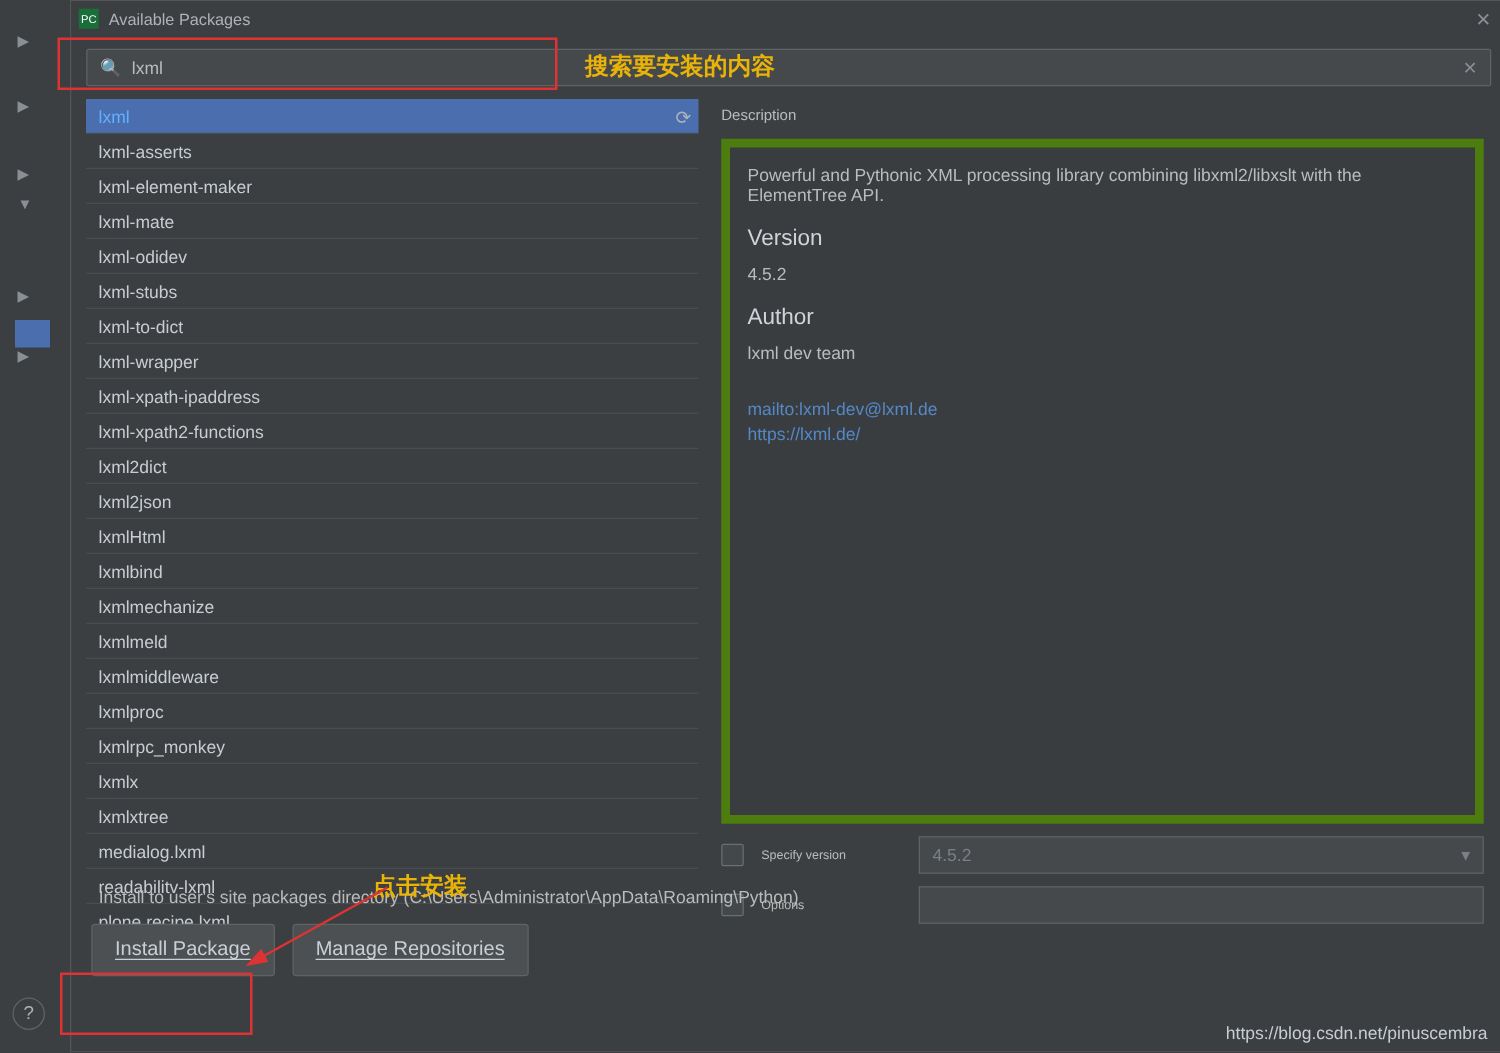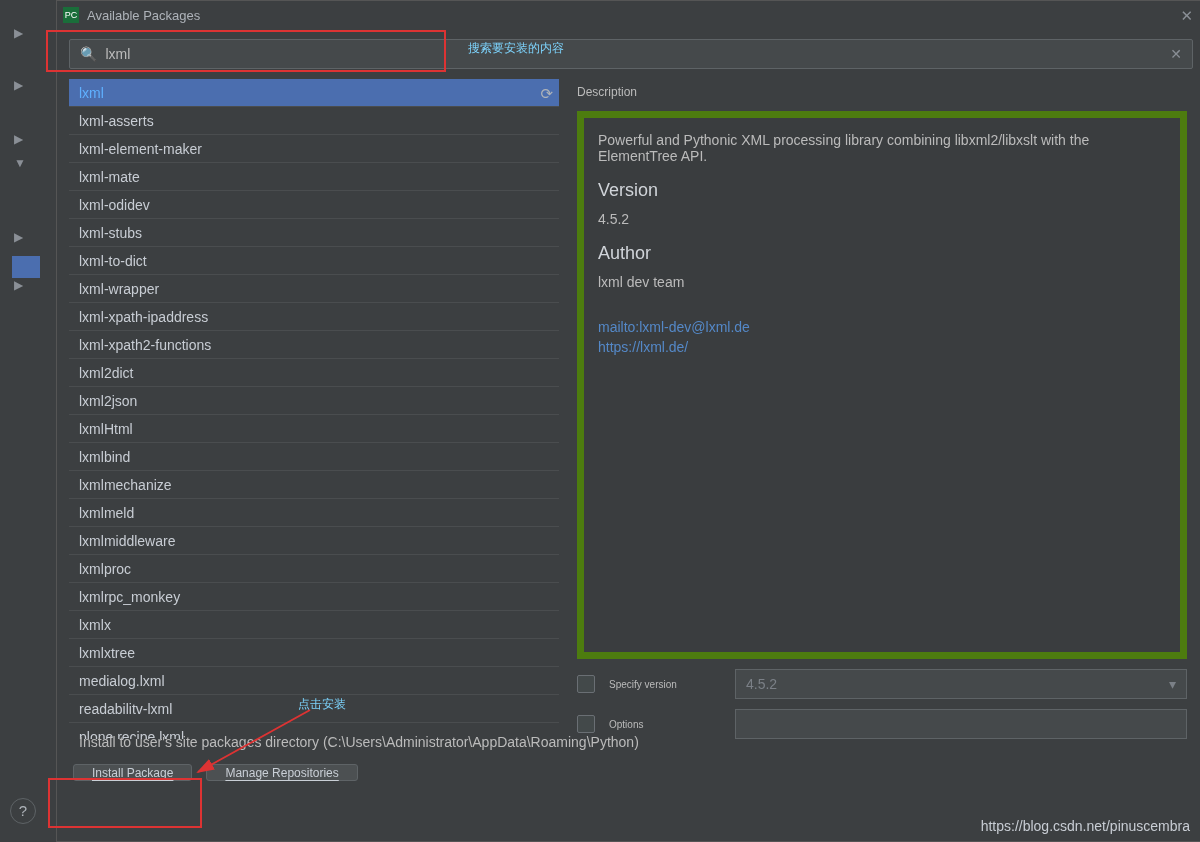--- a/index.html
+++ b/index.html
@@ -35,29 +35,29 @@
 .detail .link { color:#5488c7; text-decoration:none; display:block; font-size:14px; line-height:1.4; }
 
 .opts { margin-top:10px; display:flex; align-items:center; gap:14px; }
 .opts .chk { width:18px; height:18px; border:1px solid #6a6f74; background:#43494a; cursor:pointer; border-radius:2px; }
 .opts label { font-size:10px; color:#bbb; width:112px; }
 .opts .sel-box { flex:1; background:#45494b; border:1px solid #5e6366; height:30px; padding:0 10px; color:#7b8087; font-size:14px; display:flex; align-items:center; justify-content:space-between; }
 
 .bottom { position:absolute; left:12px; right:12px; bottom:60px; }
 .bottom .install-dir { display:flex; align-items:center; gap:10px; font-size:14px; color:#bbb; margin-bottom:14px; margin-left:0px; }
 .bottom .btns { display:flex; gap:14px; margin-left:4px; }
-.btn { background:#4c5052; border:1px solid #5e6366; border-radius:3px; color:#c9cfd6; height:17px; padding:0 18px; font-size:12px; cursor:pointer; text-decoration:underline; text-underline-offset:3px; }
+.btn { background:#4c5052; border:1px solid #5e6366; border-radius:3px; color:#c9cfd6; height:42px; padding:0 18px; font-size:16px; cursor:pointer; text-decoration:underline; text-underline-offset:3px; }
 
 .help { position:absolute; left:10px; bottom:18px; width:26px; height:26px; border:1px solid #5e6366; border-radius:50%; color:#aeb3b9; text-align:center; line-height:24px; font-size:15px; cursor:pointer; }
 
 .watermark { position:absolute; right:10px; bottom:8px; color:#c8cdd4; font-size:14px; }
 
 
 .anno-box1 { position:absolute; border:2px solid #d33; pointer-events:none; }
-.anno-text { position:absolute; color:#7dd3fc; font-size:12px; font-weight:400; pointer-events:none; }
+.anno-text { position:absolute; color:#eab308; font-size:19px; font-weight:700; pointer-events:none; }
 .arrow-svg { position:absolute; pointer-events:none; }
 
 
 .scroll::-webkit-scrollbar { width:12px; }
 .scroll::-webkit-scrollbar-track { background:#3c3f41; }
 .scroll::-webkit-scrollbar-thumb { background:#5a5e62; border-radius:0; }
 </style>
 </head>
 <body>
 

